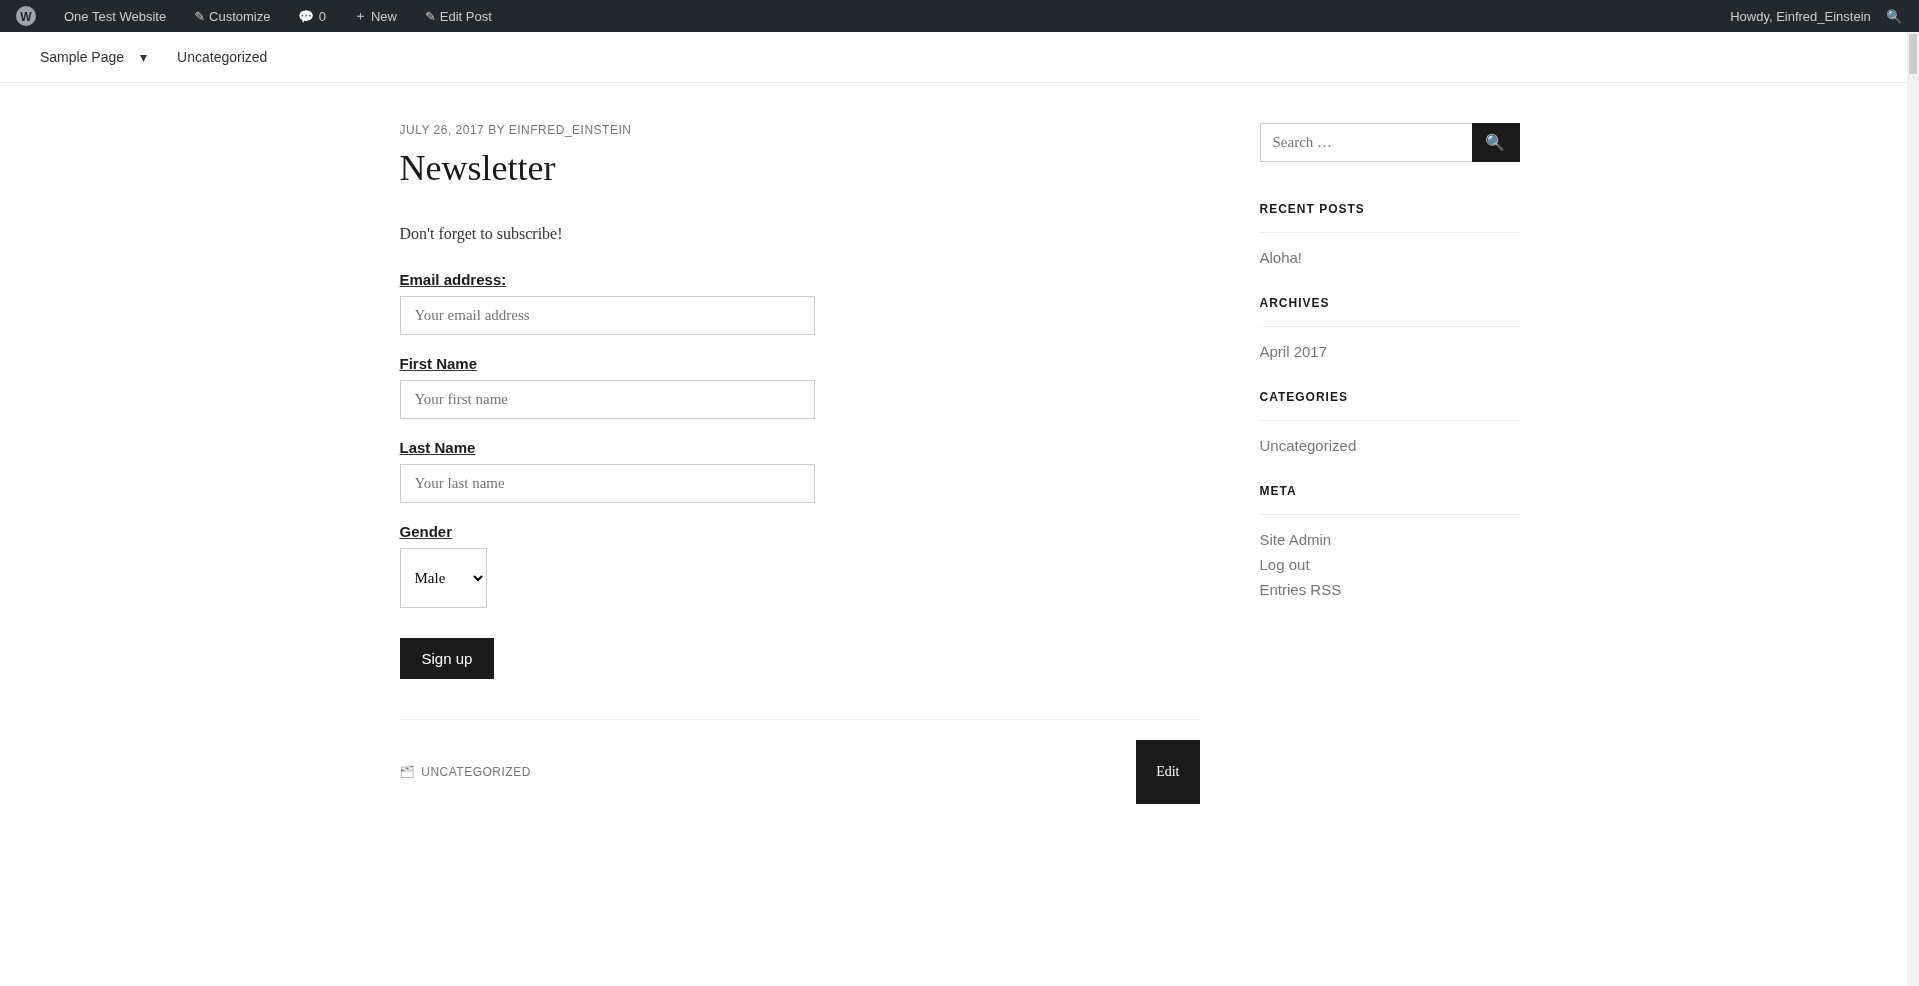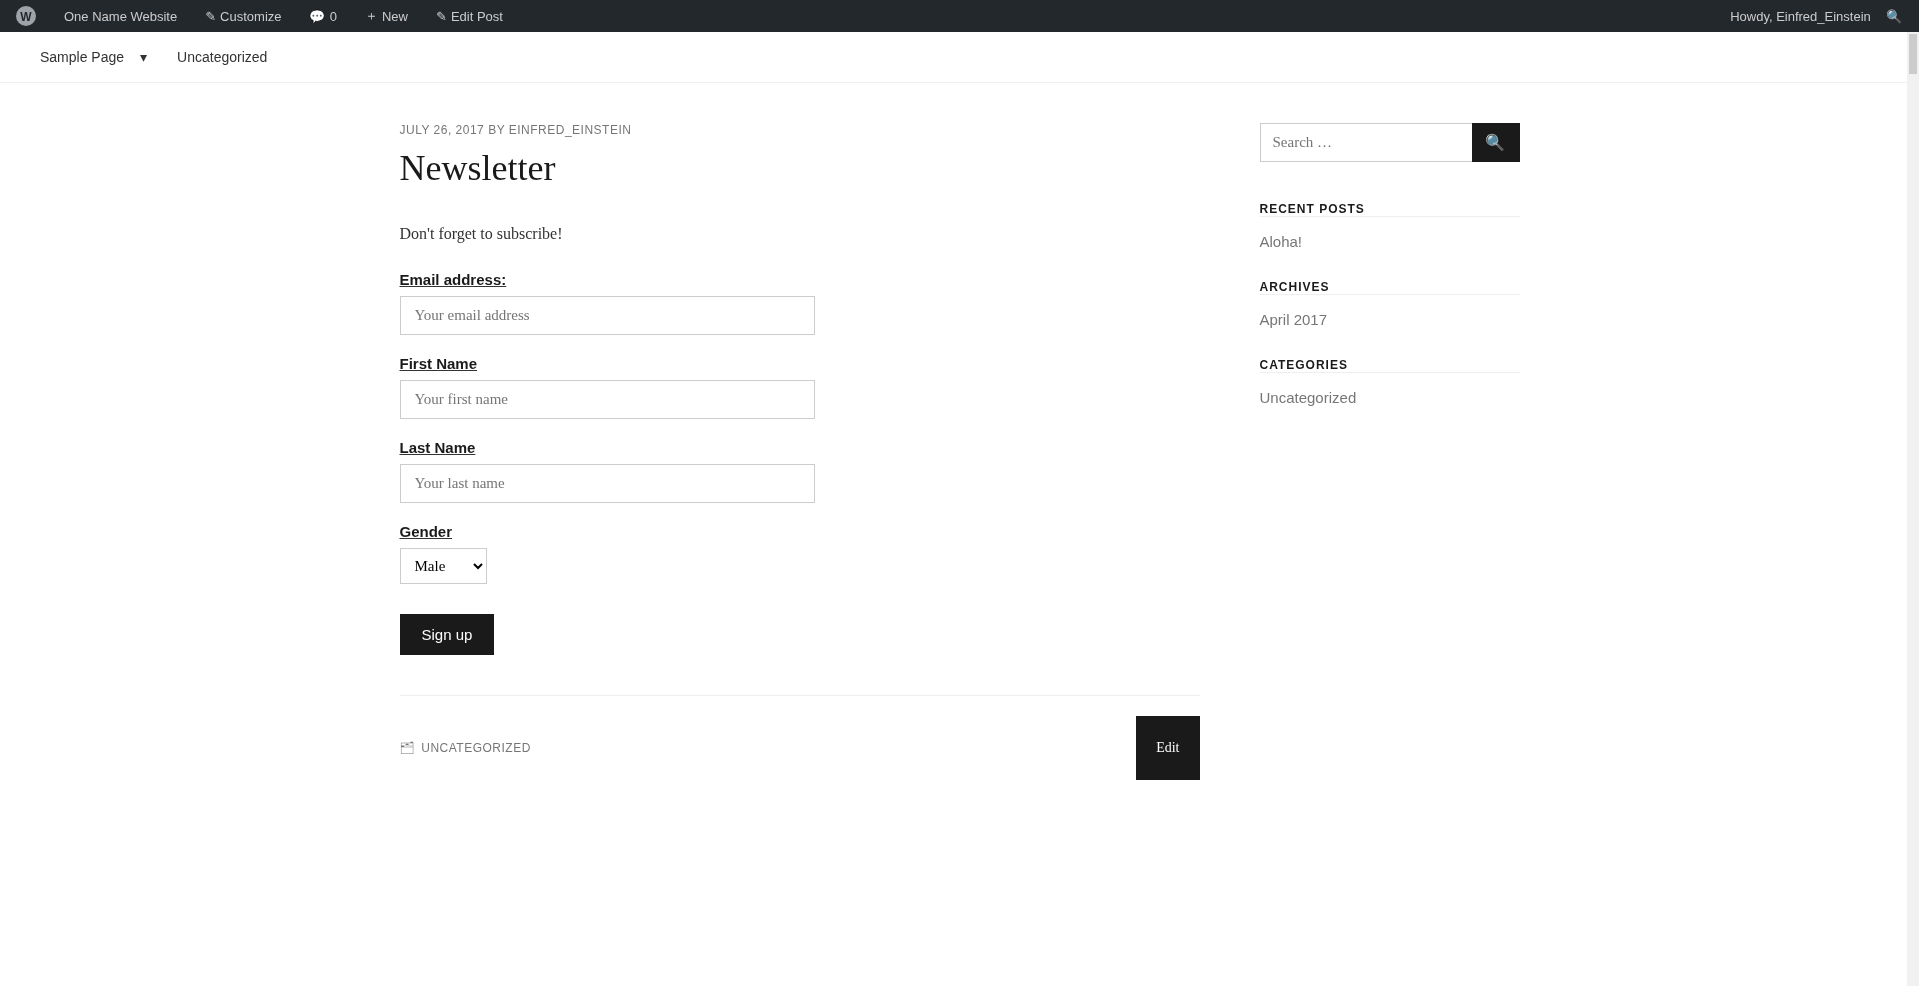--- a/index.html
+++ b/index.html
@@ -114,21 +114,21 @@
       max-width: 415px;
       padding: 10px 14px;
       border: 1px solid #ccc;
       font-size: 15px;
       font-family: Georgia, serif;
       color: #999;
       outline: none;
     }
 
     .gender-select {
-      padding: 8px 10px;
+      padding: 20px 10px;
       border: 1px solid #ccc;
       font-size: 15px;
       font-family: Georgia, serif;
       background: #fff;
       min-width: 80px;
     }
 
     .signup-btn {
       background: #1a1a1a;
       color: #fff;
@@ -206,21 +206,21 @@
       margin-bottom: 30px;
     }
     .sidebar-section-title {
       font-family: -apple-system, BlinkMacSystemFont, 'Segoe UI', sans-serif;
       font-size: 12px;
       font-weight: 800;
       text-transform: uppercase;
       letter-spacing: 1px;
       color: #1a1a1a;
       margin-bottom: 16px;
-      padding-bottom: 0;
+      padding-bottom: 16px;
       border-bottom: 1px solid #eee;
     }
     .sidebar-link {
       display: block;
       font-family: -apple-system, BlinkMacSystemFont, 'Segoe UI', sans-serif;
       font-size: 15px;
       color: #767676;
       text-decoration: none;
       margin-bottom: 8px;
       cursor: pointer;
@@ -255,21 +255,21 @@
 <body>
 
 <div id="admin-bar">
   <div class="admin-bar-item">
     <svg class="wp-logo" viewBox="0 0 20 20" xmlns="http://www.w3.org/2000/svg">
       <circle cx="10" cy="10" r="10" fill="#9ea3a8"></circle>
       <text x="10" y="15" text-anchor="middle" font-size="12" fill="#23282d" font-weight="bold">W</text>
     </svg>
   </div>
   <div class="admin-bar-item">
-    <span>One Name Website</span>
+    <span>One Test Website</span>
   </div>
   <div class="admin-bar-item">
     <span>✎</span>
     <span>Customize</span>
   </div>
   <div class="admin-bar-item">
     <span>💬</span>
     <span>0</span>
   </div>
   <div class="admin-bar-item">
@@ -373,20 +373,26 @@
     <div class="sidebar-section">
       <div class="sidebar-section-title">ARCHIVES</div>
       <a class="sidebar-link">April 2017</a>
     </div>
 
     <div class="sidebar-section">
       <div class="sidebar-section-title">CATEGORIES</div>
       <a class="sidebar-link">Uncategorized</a>
     </div>
 
+    <div class="sidebar-section">
+      <div class="sidebar-section-title">META</div>
+      <a class="sidebar-link">Site Admin</a>
+      <a class="sidebar-link">Log out</a>
+      <a class="sidebar-link">Entries RSS</a>
+    </div>
 
   </div>
 
 </div>
 
 <div id="scrollbar">
   <div id="scrollbar-thumb"></div>
 </div>
 
 </body></html>

